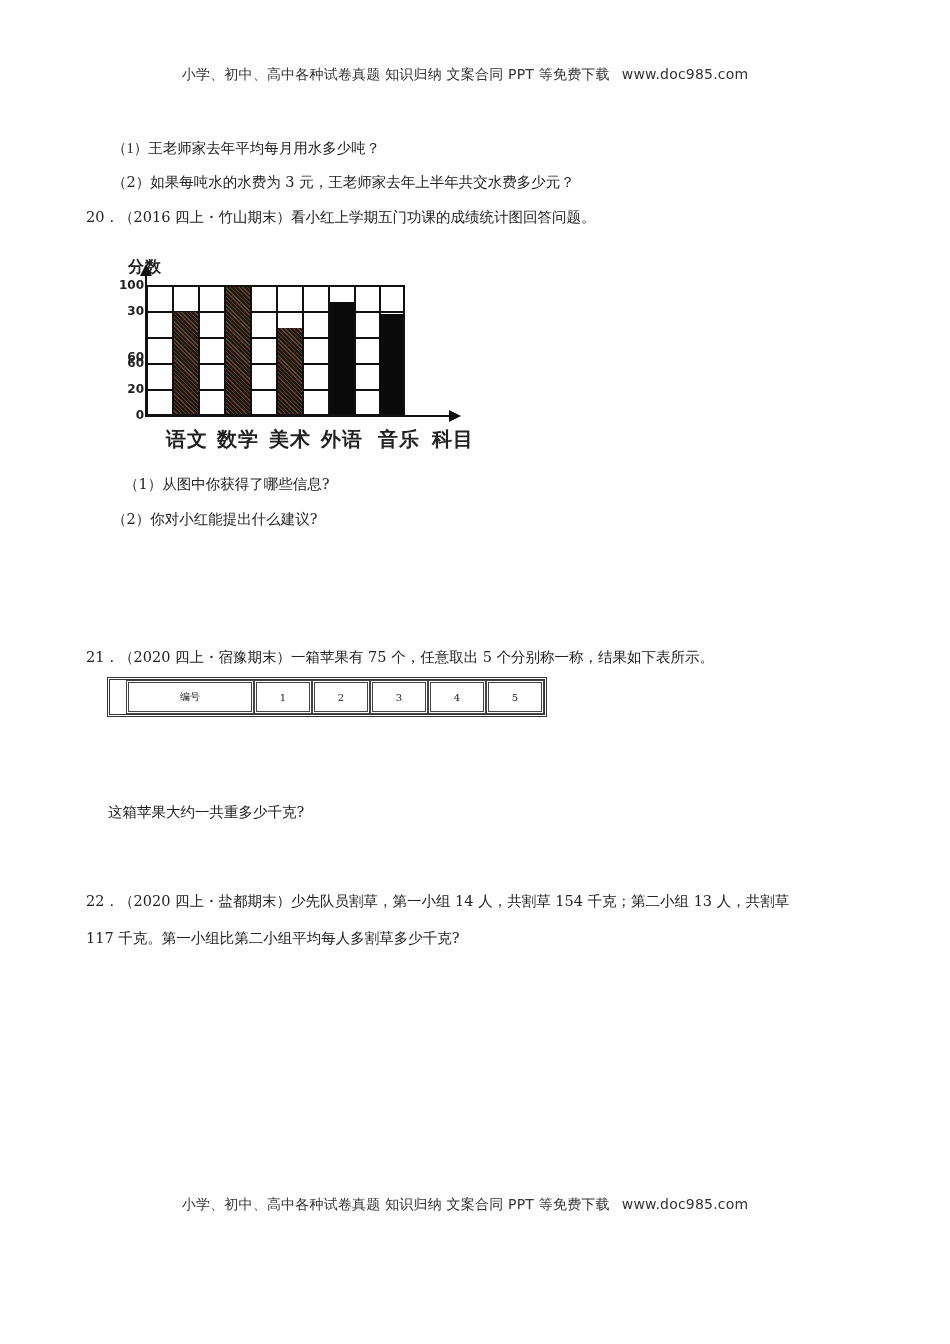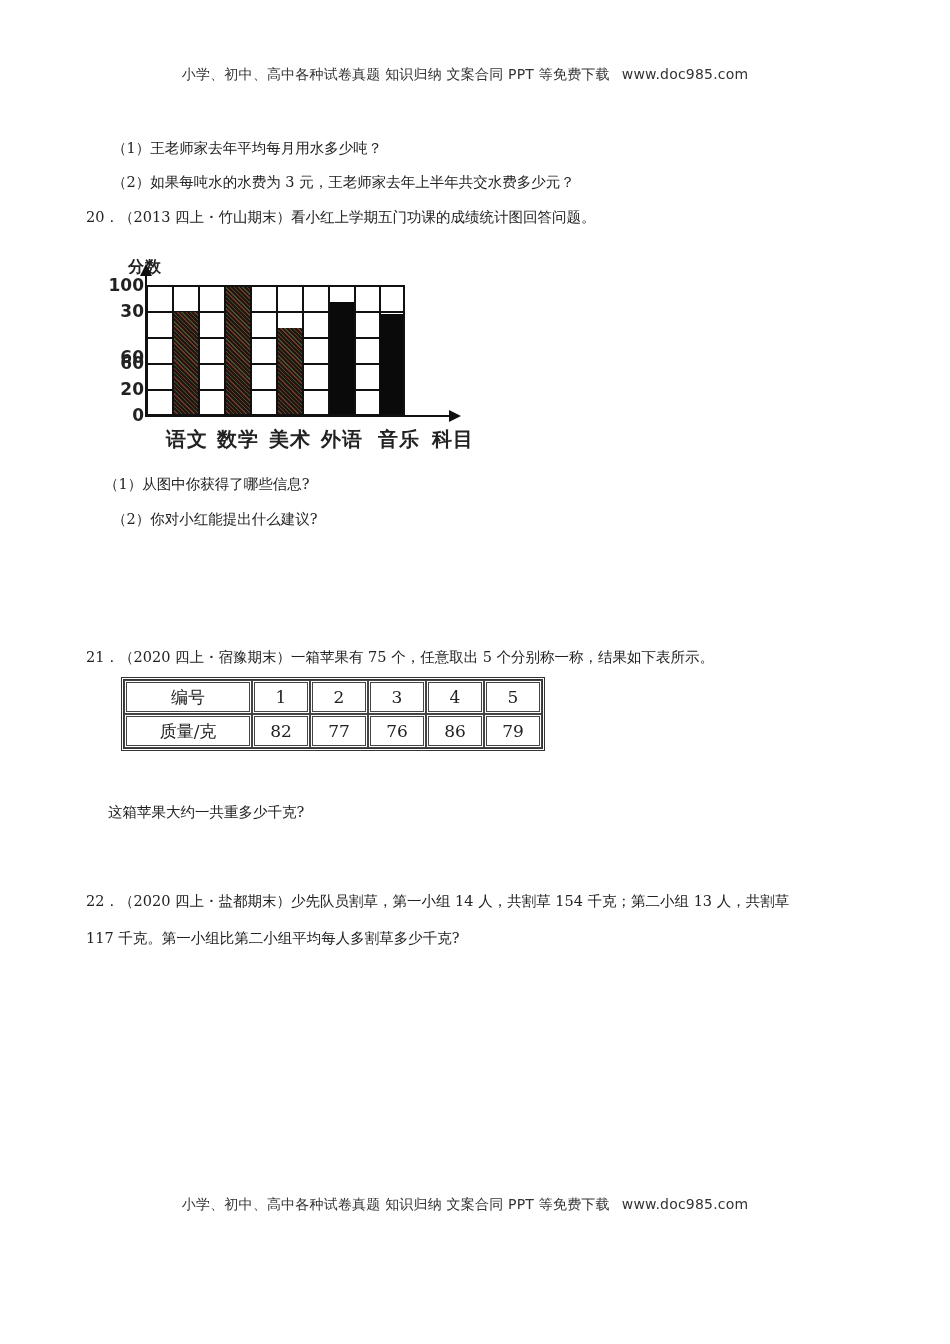--- a/index.html
+++ b/index.html
@@ -2,46 +2,46 @@
 <html><head>
 <meta charset="utf-8">
 <style>
   html,body{margin:0;padding:0;background:#ffffff;}
   body{width:950px;height:1344px;position:relative;overflow:hidden;font-family:"DejaVu Serif","Liberation Serif",serif;color:#222;}
   .hdr{position:absolute;left:0;width:930px;text-align:center;font-family:"DejaVu Sans","Liberation Sans",sans-serif;font-size:14px;color:#333;letter-spacing:0.2px;}
   .hdr .url{margin-left:12px;}
   .line{position:absolute;font-size:14.5px;white-space:nowrap;color:#222;}
   .chart{position:absolute;left:100px;top:238px;width:380px;height:215px;}
   .chart .ytitle{position:absolute;left:28px;top:3px;font-family:"DejaVu Sans","Liberation Sans",sans-serif;font-weight:bold;font-size:16px;letter-spacing:1px;margin-top:16px;}
-  .chart .ytick{position:absolute;width:44px;text-align:right;left:0;font-family:"DejaVu Sans","Liberation Sans",sans-serif;font-weight:bold;font-size:17px;line-height:15px;}
+  .chart .ytick{position:absolute;width:44px;text-align:right;left:0;font-family:"DejaVu Sans","Liberation Sans",sans-serif;font-weight:bold;font-size:12px;line-height:15px;}
   .grid{position:absolute;left:46px;top:47px;width:259px;height:131px;border:2px solid #111;box-sizing:border-box;}
   .gcell{position:absolute;border-right:2px solid #111;box-sizing:border-box;top:0;bottom:0;}
   .hline{position:absolute;left:0;right:0;height:2px;background:#111;}
   .bar{position:absolute;bottom:0;background:#0a0a0a;}
   .bar.tex{background:repeating-linear-gradient(45deg,#2a1410 0 2px,#6b3a2a 2px 3px,#1a1a12 3px 5px,#4a5030 5px 6px);}
   .xaxis{position:absolute;left:46px;top:177px;width:305px;height:2px;background:#111;}
   .xarrow{position:absolute;left:349px;top:172px;width:0;height:0;border-top:6px solid transparent;border-bottom:6px solid transparent;border-left:12px solid #111;}
   .yaxis{position:absolute;left:45px;top:35px;width:2px;height:144px;background:#111;}
   .yarrow{position:absolute;left:40px;top:26px;width:0;height:0;border-left:6px solid transparent;border-right:6px solid transparent;border-bottom:12px solid #111;}
   .xlab{position:absolute;top:188px;font-family:"DejaVu Sans","Liberation Sans",sans-serif;font-weight:bold;font-size:20px;letter-spacing:1px;}
-  table.apples{position:absolute;left:121px;top:677px;border-collapse:separate;border-spacing:0;border:3px double #333;font-size:17px;}
+  table.apples{position:absolute;left:107px;top:677px;border-collapse:separate;border-spacing:0;border:3px double #333;font-size:10px;padding-left:16px;}
   table.apples td{border:3px double #444;height:28px;text-align:center;padding:0;}
   table.apples td.h{width:122px;}
   table.apples td.v{width:52px;}
 </style>
 </head>
 <body>
 
 <div class="hdr" style="top:66px;">
   <span>小学、初中、高中各种试卷真题 知识归纳 文案合同 PPT 等免费下载</span><span class="url">www.doc985.com</span>
 </div>
 
-<div class="line" style="left:112px;top:139px;">（1）王老师家去年平均每月用水多少吨？</div>
+<div class="line" style="left:112px;top:139px;font-family:Liberation Serif, serif;">（1）王老师家去年平均每月用水多少吨？</div>
 <div class="line" style="left:112px;top:173px;">（2）如果每吨水的水费为 3 元，王老师家去年上半年共交水费多少元？</div>
-<div class="line" style="left:86px;top:208px;">20．（2013 四上・竹山期末）看小红上学期五门功课的成绩统计图回答问题。</div>
+<div class="line" style="left:86px;top:208px;">20．（2016 四上・竹山期末）看小红上学期五门功课的成绩统计图回答问题。</div>
 
 <div class="chart">
   <div class="ytitle">分数</div>
   <div class="yarrow"></div>
   <div class="yaxis"></div>
   <div class="ytick" style="top:40px;">100</div>
   <div class="ytick" style="top:66px;">30</div>
   <div class="ytick" style="top:92px;margin-top:20px;">60</div>
   <div class="ytick" style="top:118px;">60</div>
   <div class="ytick" style="top:144px;">20</div>
@@ -71,43 +71,35 @@
   <div class="xarrow"></div>
 
   <div class="xlab" style="left:66px;">语文</div>
   <div class="xlab" style="left:117px;">数学</div>
   <div class="xlab" style="left:169px;">美术</div>
   <div class="xlab" style="left:221px;">外语</div>
   <div class="xlab" style="left:278px;">音乐</div>
   <div class="xlab" style="left:332px;">科目</div>
 </div>
 
-<div class="line" style="left:104px;top:475px;">（1）从图中你获得了哪些信息?</div>
+<div class="line" style="left:124px;top:475px;">（1）从图中你获得了哪些信息?</div>
 <div class="line" style="left:112px;top:510px;">（2）你对小红能提出什么建议?</div>
 
 <div class="line" style="left:86px;top:648px;">21．（2020 四上・宿豫期末）一箱苹果有 75 个，任意取出 5 个分别称一称，结果如下表所示。</div>
 
 <table class="apples">
   <tbody>
       <tr>
     <td class="h">编号</td>
     <td class="v">1</td>
     <td class="v">2</td>
     <td class="v">3</td>
     <td class="v">4</td>
     <td class="v">5</td>
   </tr>
-  <tr>
-    <td class="h">质量/克</td>
-    <td class="v">82</td>
-    <td class="v">77</td>
-    <td class="v">76</td>
-    <td class="v">86</td>
-    <td class="v">79</td>
-  </tr>
 </tbody>
   </table>
 
 <div class="line" style="left:108px;top:755px;margin-top:48px;">这箱苹果大约一共重多少千克?</div>
 
 <div class="line" style="left:86px;top:892px;">22．（2020 四上・盐都期末）少先队员割草，第一小组 14 人，共割草 154 千克；第二小组 13 人，共割草</div>
 <div class="line" style="left:86px;top:929px;">117 千克。第一小组比第二小组平均每人多割草多少千克?</div>
 
 <div class="hdr" style="top:1196px;">
   <span>小学、初中、高中各种试卷真题 知识归纳 文案合同 PPT 等免费下载</span><span class="url">www.doc985.com</span>

